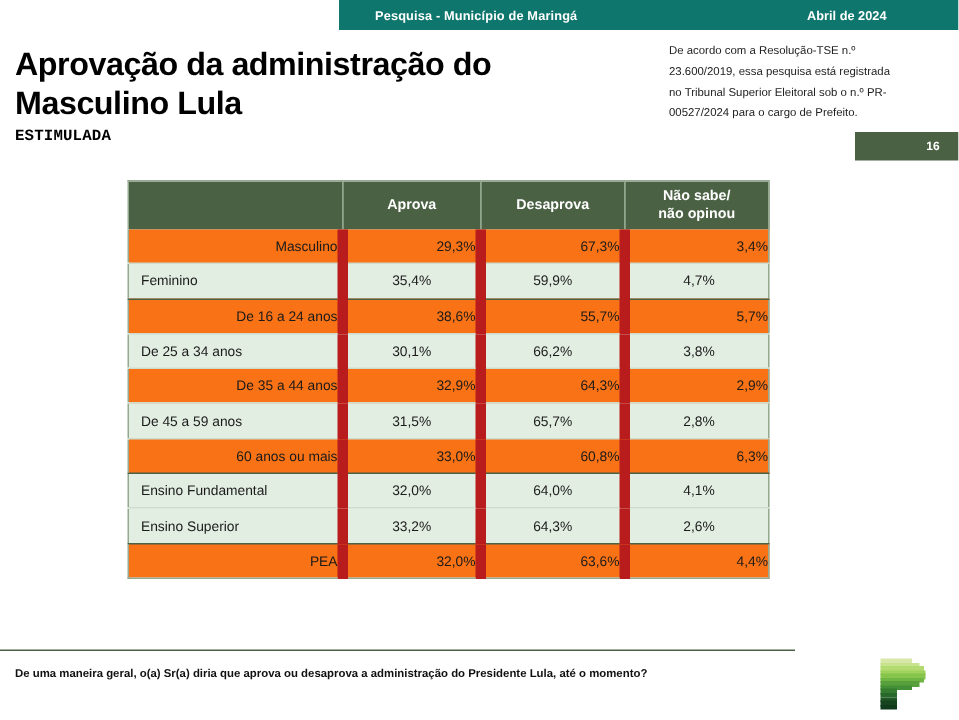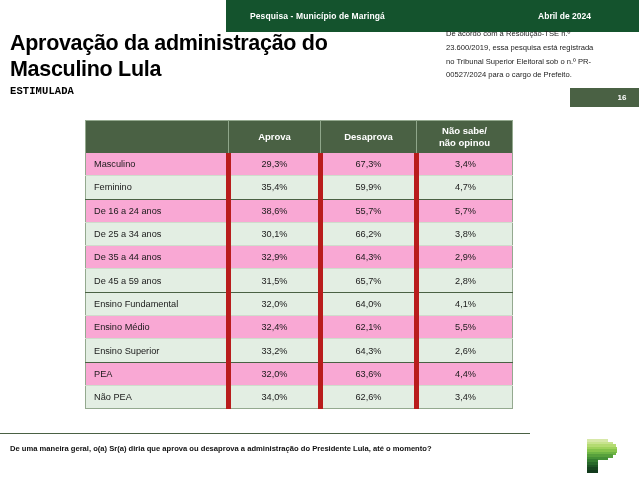--- a/index.html
+++ b/index.html
@@ -16,22 +16,22 @@
     font-family: "Liberation Sans", sans-serif;
     color: #111111;
   }
 
   
   .topbar {
     position: absolute;
     left: 226px;
     top: 0;
     width: 413px;
-    height: 32px;
-    background: #14532d;
+    height: 20px;
+    background: #0f766e;
     display: flex;
     align-items: center;
   }
   .topbar-title {
     color: #ffffff;
     font-size: 8.5px;
     font-weight: bold;
     margin-left: 24px;
     letter-spacing: 0.1px;
     white-space: nowrap;
@@ -133,31 +133,31 @@
     color: #1a1a1a;
     height: 22.3px;
     vertical-align: middle;
     text-align: center;
     border-top: 1px solid #cfdccc;
   }
   .data-table tbody td.label-cell {
     text-align: left;
     padding-left: 8px;
   }
-  .data-table tbody tr.band-a td { background: #f9a8d4; }
+  .data-table tbody tr.band-a td { background: #f97316; text-align: right; }
   .data-table tbody tr.band-b td { background: #e3eee3; }
   .data-table tbody tr.group-start td {
     border-top: 1.6px solid #4a6144;
     margin-top: 35px;
   }
   .data-table tbody tr:first-child td {
     border-top: none;
   }
   .col-divider {
-    border-left: 5px solid #b91c1c;
+    border-left: 7px solid #b91c1c;
   }
 
   
   .footer-rule {
     position: absolute;
     left: 0;
     top: 433px;
     width: 530px;
     height: 1px;
     background: #4a6144;
@@ -259,49 +259,43 @@
         <td class="col-divider">32,9%</td>
         <td class="col-divider">64,3%</td>
         <td class="col-divider">2,9%</td>
       </tr>
       <tr class="band-b">
         <td class="label-cell">De 45 a 59 anos</td>
         <td class="col-divider">31,5%</td>
         <td class="col-divider">65,7%</td>
         <td class="col-divider">2,8%</td>
       </tr>
+      <tr class="band-a">
+        <td class="label-cell">60 anos ou mais</td>
+        <td class="col-divider">33,0%</td>
+        <td class="col-divider">60,8%</td>
+        <td class="col-divider">6,3%</td>
+      </tr>
       <tr class="band-b group-start">
         <td class="label-cell">Ensino Fundamental</td>
         <td class="col-divider">32,0%</td>
         <td class="col-divider">64,0%</td>
         <td class="col-divider">4,1%</td>
       </tr>
-      <tr class="band-a">
-        <td class="label-cell">Ensino Médio</td>
-        <td class="col-divider">32,4%</td>
-        <td class="col-divider">62,1%</td>
-        <td class="col-divider">5,5%</td>
-      </tr>
       <tr class="band-b">
         <td class="label-cell">Ensino Superior</td>
         <td class="col-divider">33,2%</td>
         <td class="col-divider">64,3%</td>
         <td class="col-divider">2,6%</td>
       </tr>
       <tr class="band-a group-start">
         <td class="label-cell">PEA</td>
         <td class="col-divider">32,0%</td>
         <td class="col-divider">63,6%</td>
         <td class="col-divider">4,4%</td>
-      </tr>
-      <tr class="band-b">
-        <td class="label-cell">Não PEA</td>
-        <td class="col-divider">34,0%</td>
-        <td class="col-divider">62,6%</td>
-        <td class="col-divider">3,4%</td>
       </tr>
     </tbody>
 </table>
 
 <div class="footer-rule"></div>
 <div class="footer-question">De uma maneira geral, o(a) Sr(a) diria que aprova ou desaprova a administração do Presidente Lula, até o momento?</div>
 
 <div class="logo" id="logo">
     <div class="logo-bar" style="top: 0px; width: 21px; background: rgb(215, 232, 168);"></div>
     <div class="logo-bar" style="top: 2.55px; width: 26px; background: rgb(200, 227, 142);"></div>

